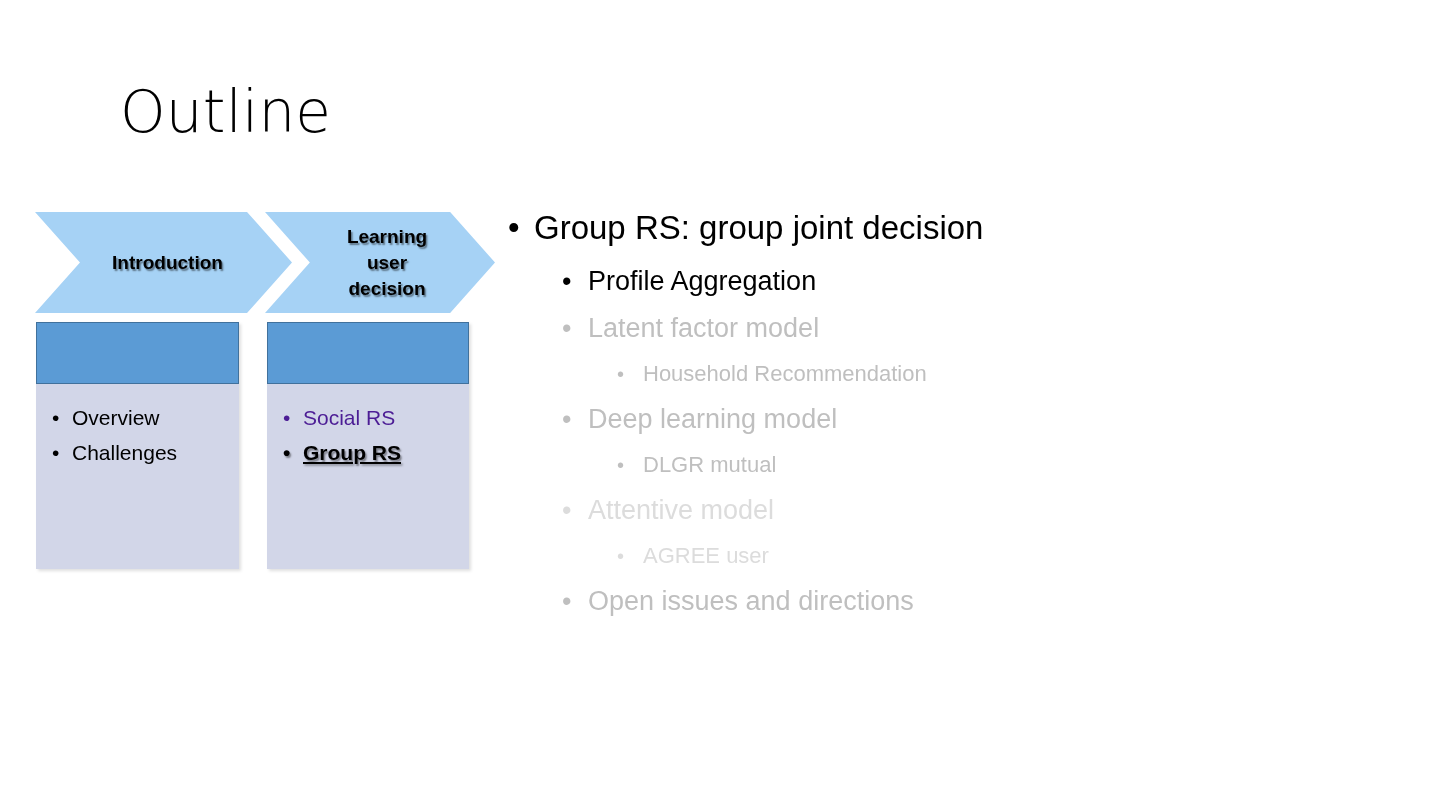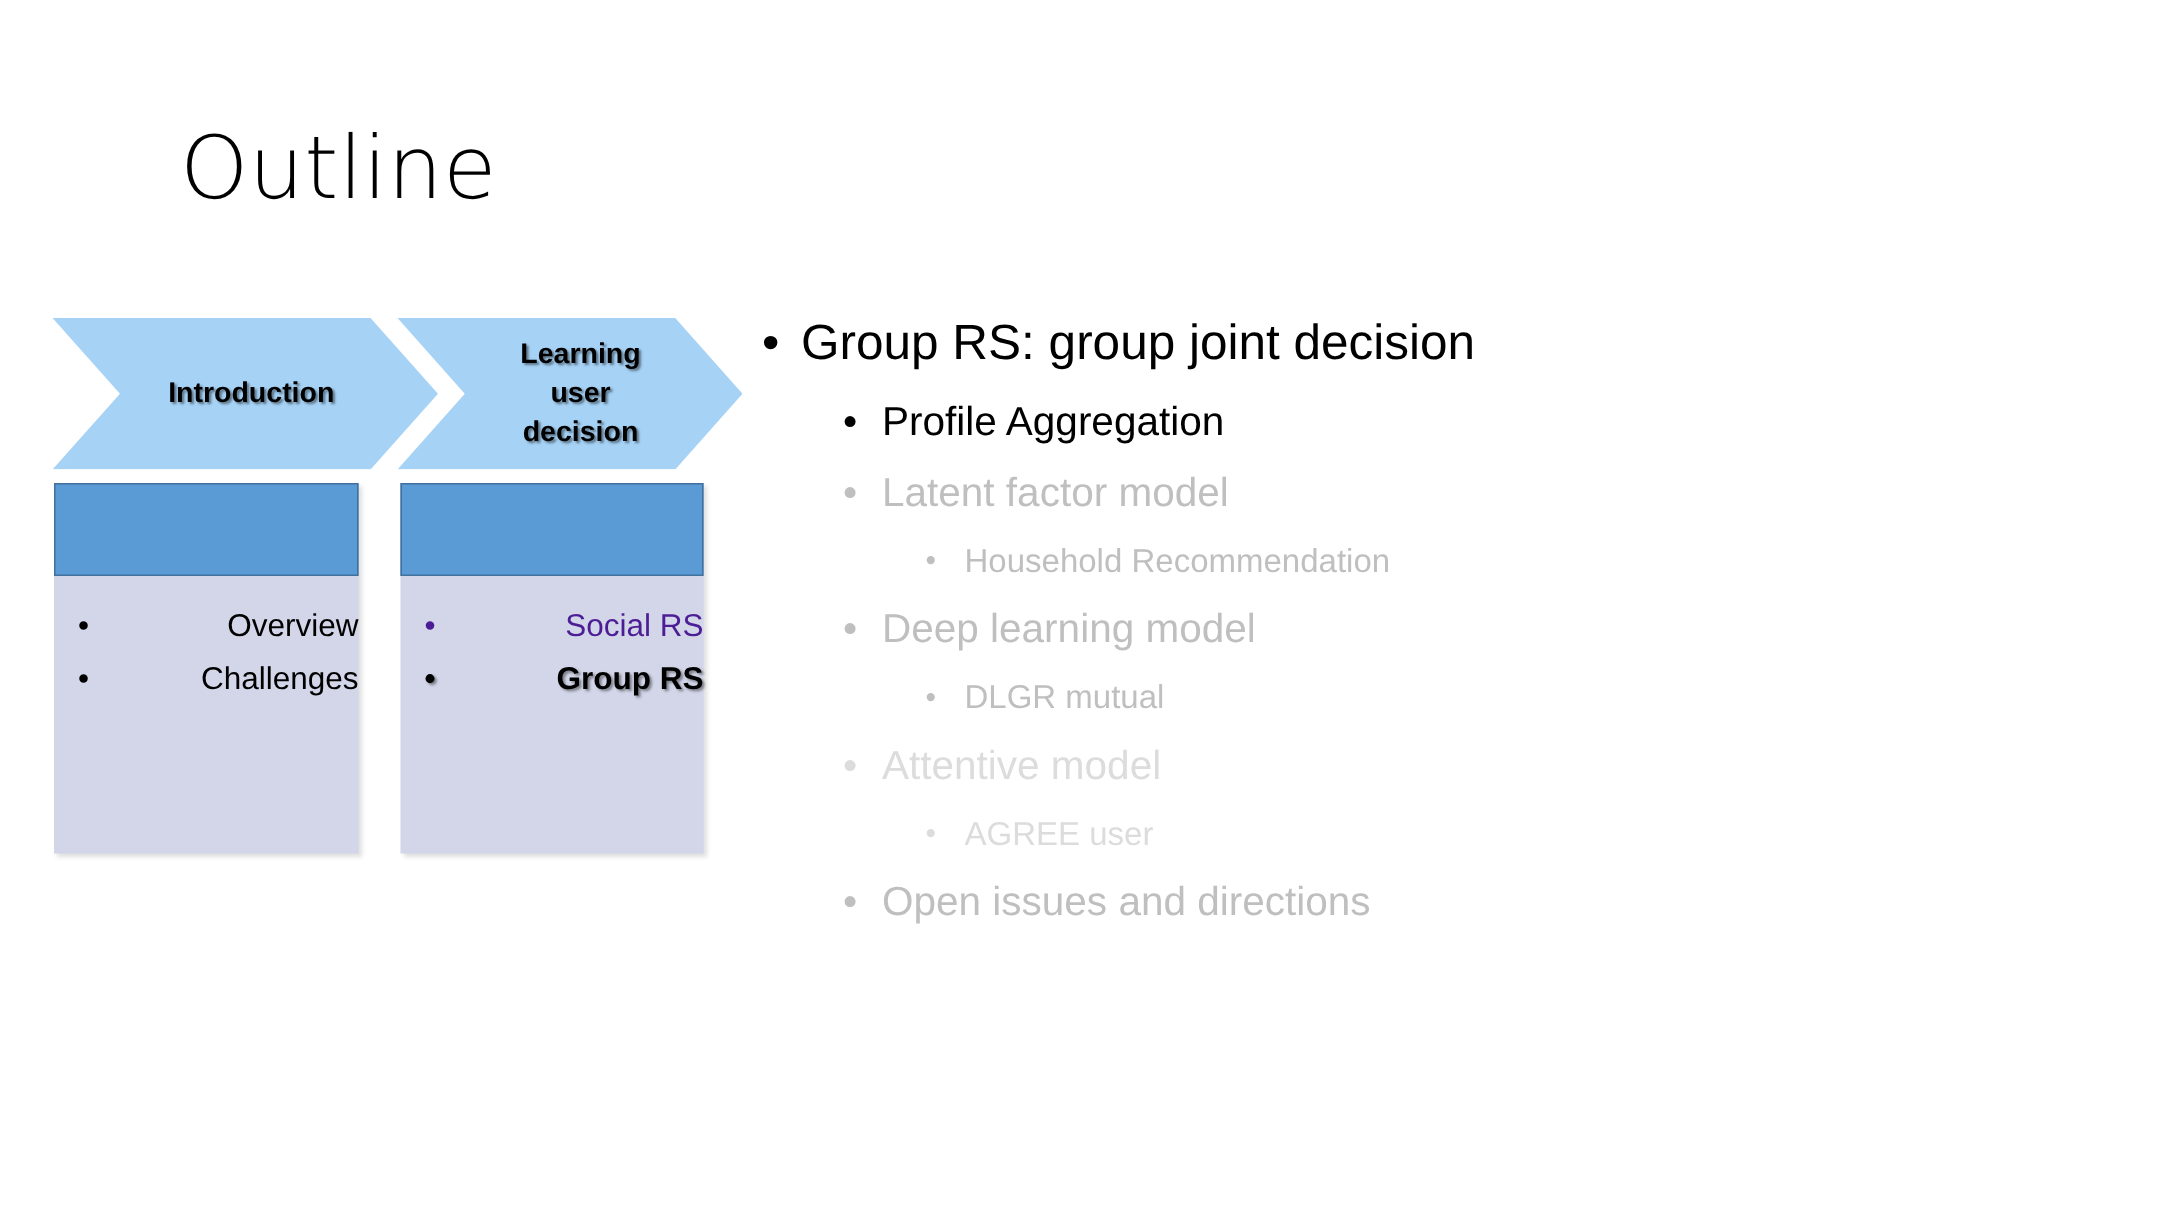--- a/index.html
+++ b/index.html
@@ -91,21 +91,20 @@
     box-sizing: border-box;
   }
   .stage-body {
     position: absolute;
     left: 0;
     top: 62px;
     width: 100%;
     bottom: 0;
     padding: 16px 0 0 14px;
     box-sizing: border-box;
-    text-align: right;
   }
   .stage-item {
     font-size: 21px;
     line-height: 35px;
     color: #000000;
     white-space: nowrap;
     position: relative;
     padding-left: 22px;
   }
   .stage-item::before {
@@ -114,20 +113,21 @@
     left: 2px;
     top: 0;
   }
   .stage-item.dim {
     color: #4c1d95;
   }
   .stage-item.emph {
     font-weight: bold;
     color: #000000;
     text-shadow: 1.5px 1.5px 1.8px rgba(0,0,0,0.42);
+    text-decoration: underline;
   }
 
   
   .outline {
     position: absolute;
     left: 492px;
     top: 198px;
     width: 920px;
   }
   .ol-item {

